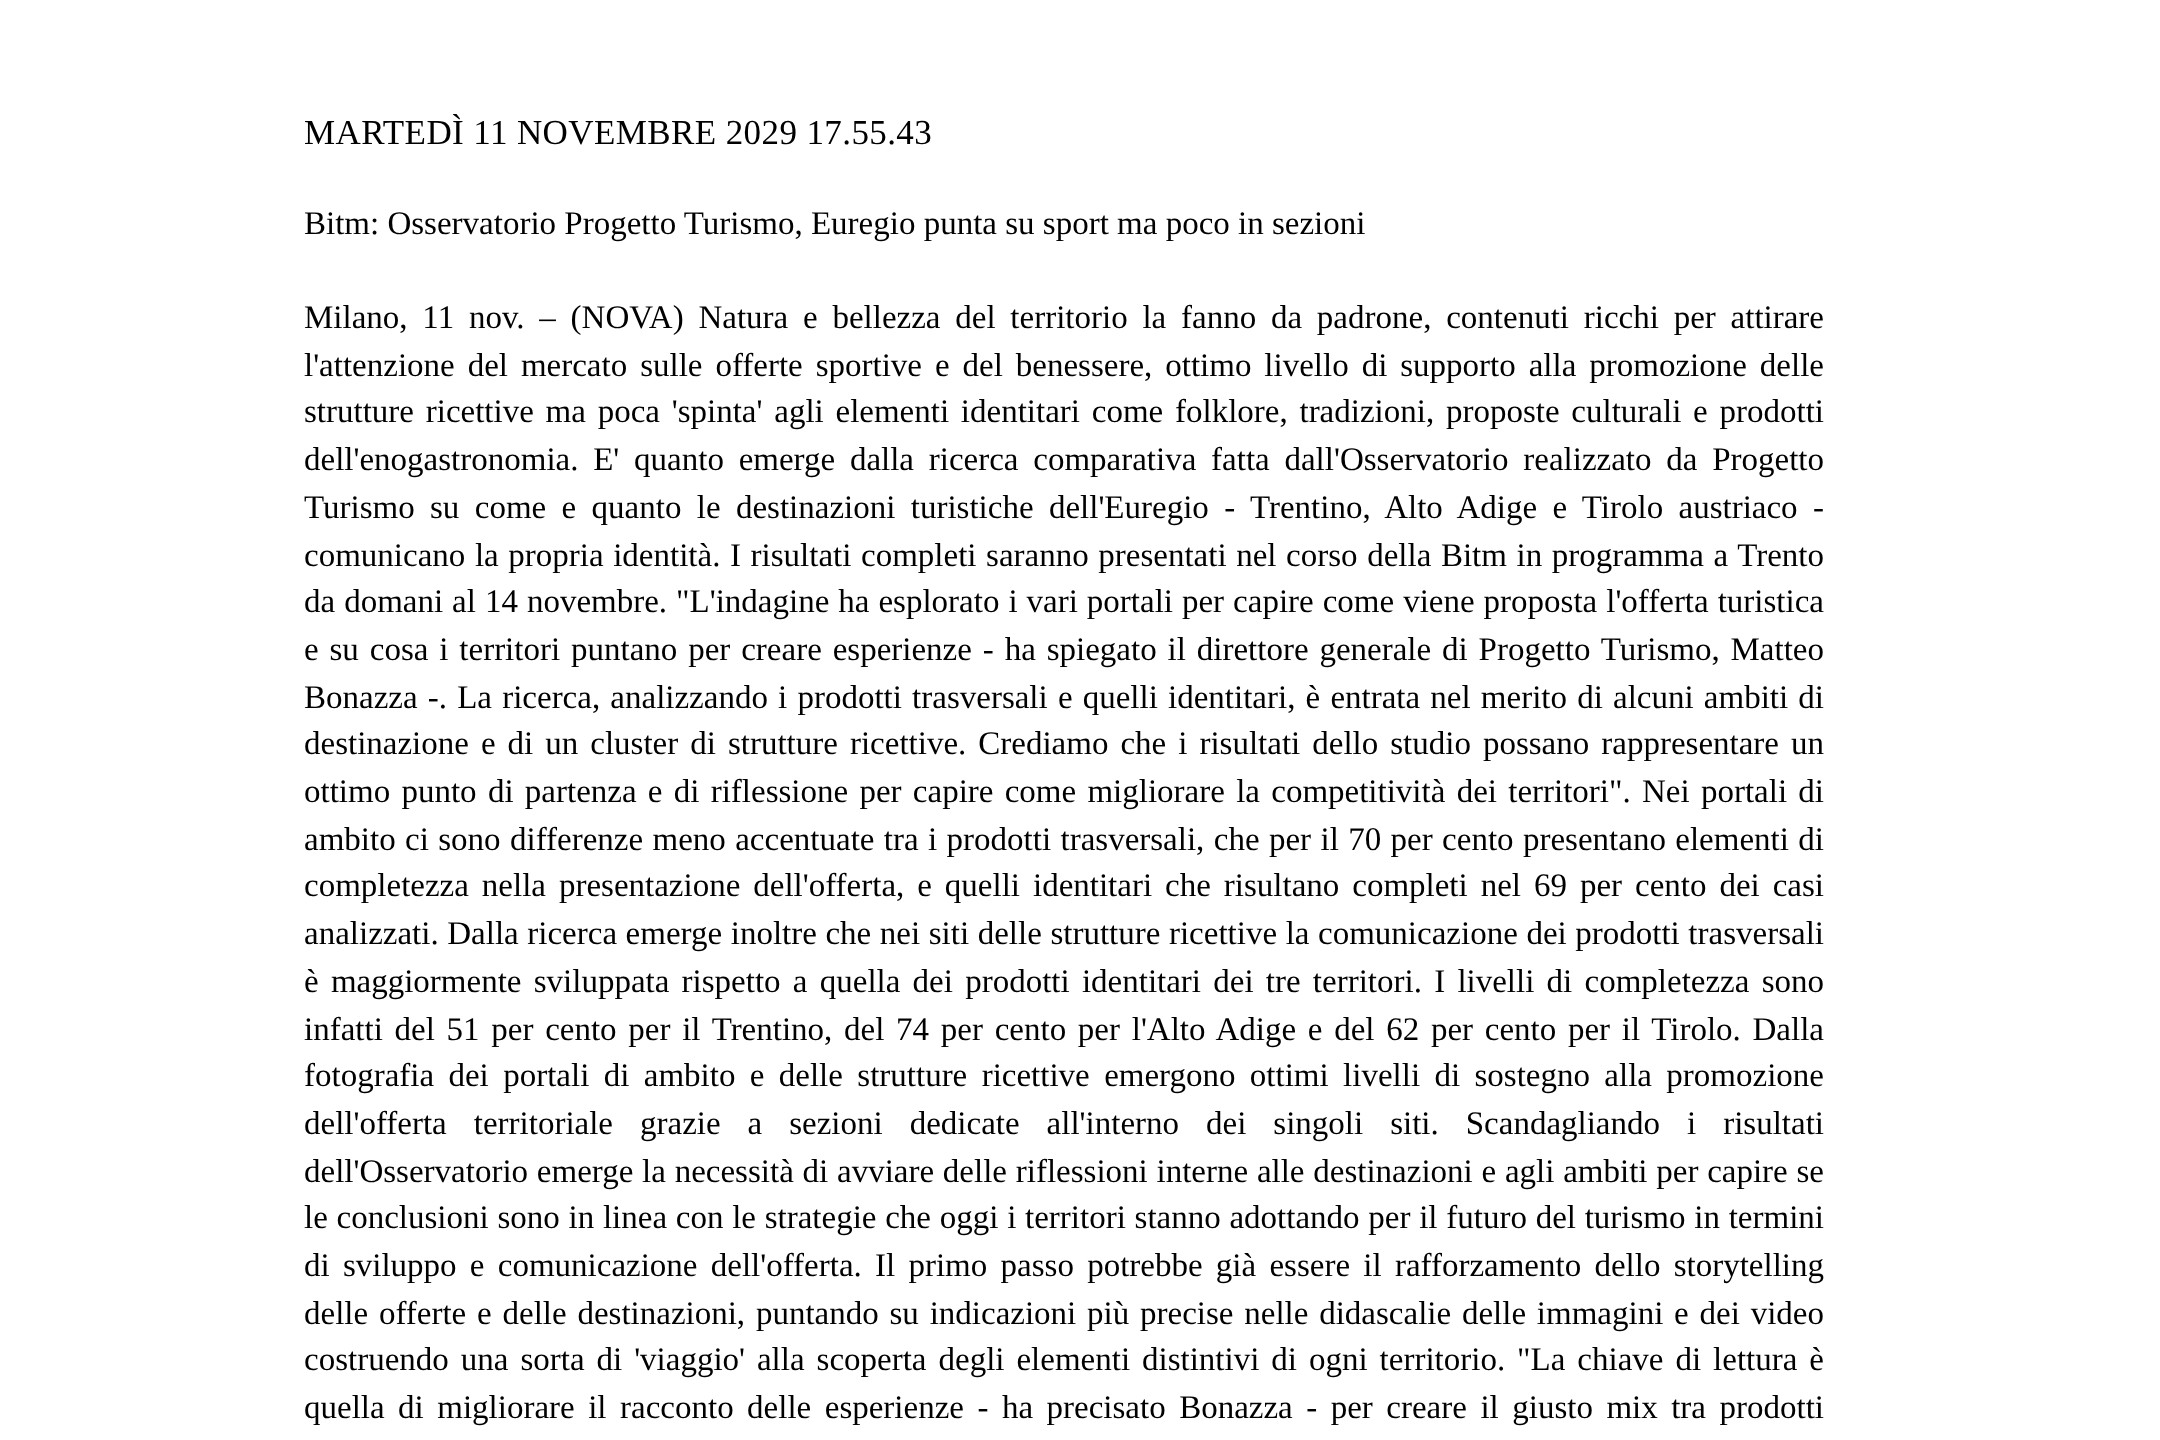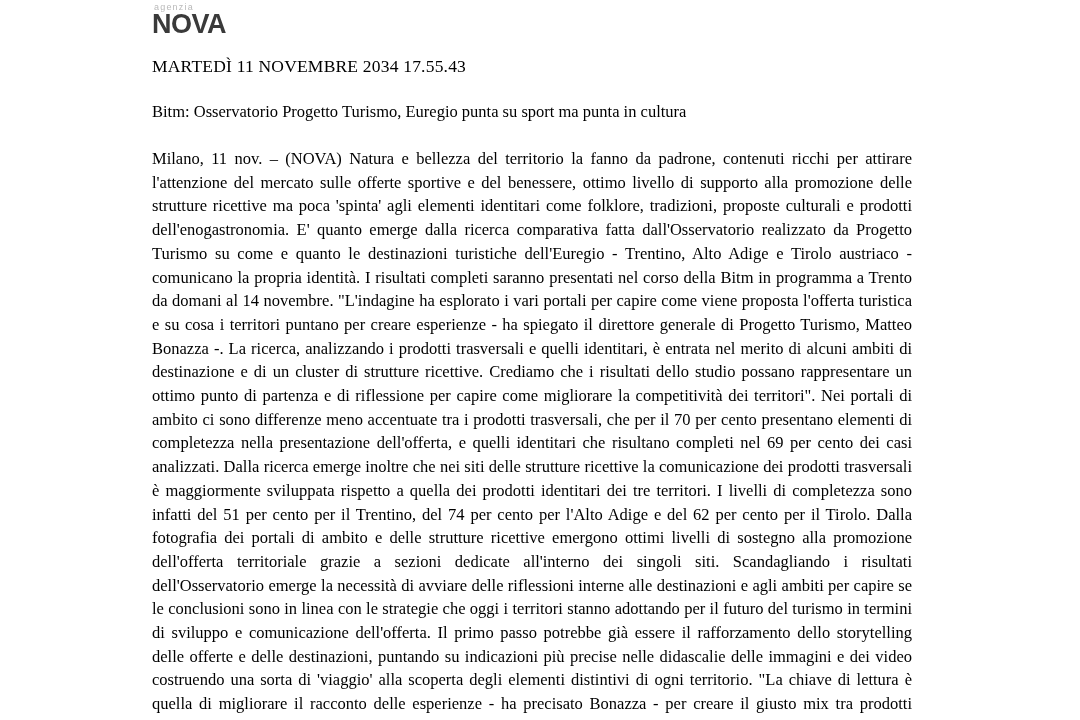--- a/index.html
+++ b/index.html
@@ -69,24 +69,20 @@
   }
   .body-text b {
     font-weight: normal;
   }
 </style>
 </head>
 <body>
 
 <div class="page">
 
-  <div class="logo-block">
-    <div class="logo-sub">agenzia</div>
-    <div class="logo-main">NOVA</div>
-  </div>
 
   <div class="content">
-    <div class="dateline">MARTEDÌ 11 NOVEMBRE 2034 17.55.43</div>
-    <div class="headline">Bitm: Osservatorio Progetto Turismo, Euregio punta su sport ma punta in cultura</div>
+    <div class="dateline">MARTEDÌ 11 NOVEMBRE 2029 17.55.43</div>
+    <div class="headline">Bitm: Osservatorio Progetto Turismo, Euregio punta su sport ma poco in sezioni</div>
     <div class="body-text"><b>Milano</b><span>, 11 nov. – (NOVA) Natura e bellezza del territorio la fanno da padrone, contenuti ricchi per attirare l'attenzione del mercato sulle offerte sportive e del benessere, ottimo livello di supporto alla promozione delle strutture ricettive ma poca 'spinta' agli elementi identitari come folklore, tradizioni, proposte culturali e prodotti dell'enogastronomia. E' quanto emerge dalla ricerca comparativa fatta dall'Osservatorio realizzato da Progetto Turismo su come e quanto le destinazioni turistiche dell'Euregio - Trentino, Alto Adige e Tirolo austriaco - comunicano la propria identità. I risultati completi saranno presentati nel corso della Bitm in programma a Trento da domani al 14 novembre. "L'indagine ha esplorato i vari portali per capire come viene proposta l'offerta turistica e su cosa i territori puntano per creare esperienze - ha spiegato il direttore generale di Progetto Turismo, Matteo Bonazza -. La ricerca, analizzando i prodotti trasversali e quelli identitari, è entrata nel merito di alcuni ambiti di destinazione e di un cluster di strutture ricettive. Crediamo che i risultati dello studio possano rappresentare un ottimo punto di partenza e di riflessione per capire come migliorare la competitività dei territori". Nei portali di ambito ci sono differenze meno accentuate tra i prodotti trasversali, che per il 70 per cento presentano elementi di completezza nella presentazione dell'offerta, e quelli identitari che risultano completi nel 69 per cento dei casi analizzati. Dalla ricerca emerge inoltre che nei siti delle strutture ricettive la comunicazione dei prodotti trasversali è maggiormente sviluppata rispetto a quella dei prodotti identitari dei tre territori. I livelli di completezza sono infatti del 51 per cento per il Trentino, del 74 per cento per l'Alto Adige e del 62 per cento per il Tirolo. Dalla fotografia dei portali di ambito e delle strutture ricettive emergono ottimi livelli di sostegno alla promozione dell'offerta territoriale grazie a sezioni dedicate all'interno dei singoli siti. Scandagliando i risultati dell'Osservatorio emerge la necessità di avviare delle riflessioni interne alle destinazioni e agli ambiti per capire se le conclusioni sono in linea con le strategie che oggi i territori stanno adottando per il futuro del turismo in termini di sviluppo e comunicazione dell'offerta. Il primo passo potrebbe già essere il rafforzamento dello storytelling delle offerte e delle destinazioni, puntando su indicazioni più precise nelle didascalie delle immagini e dei video costruendo una sorta di 'viaggio' alla scoperta degli elementi distintivi di ogni territorio. "La chiave di lettura è quella di migliorare il racconto delle esperienze - ha precisato Bonazza - per creare il giusto mix tra prodotti identitari e trasversali. Ma servono anche sinergie più profonde tra i territori dell'Euregio per fare risaltare le rispettive tipicità che possono diventare volano per attrarre nuovi mercati internazionali". CRO Dan/Bac NOV</span></div>
   </div>
 
 </div>
 
 </body></html>

